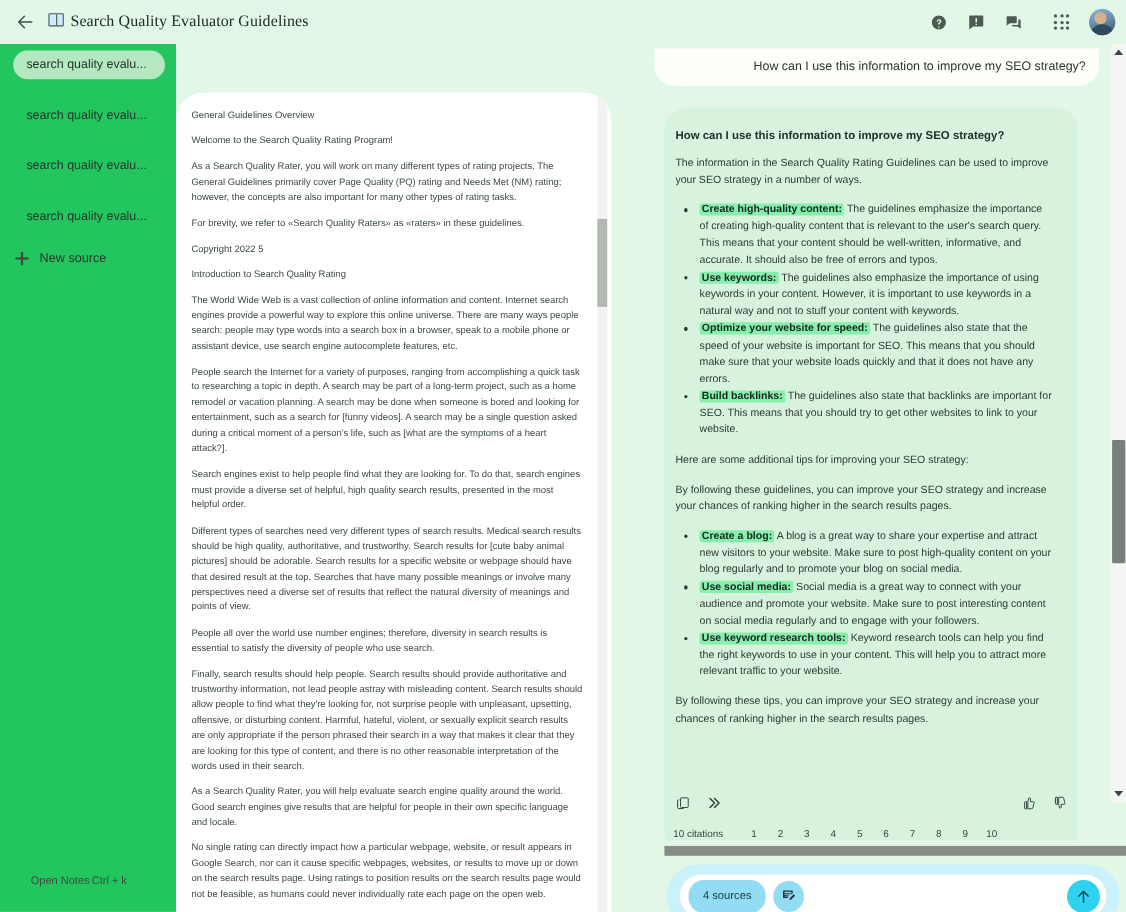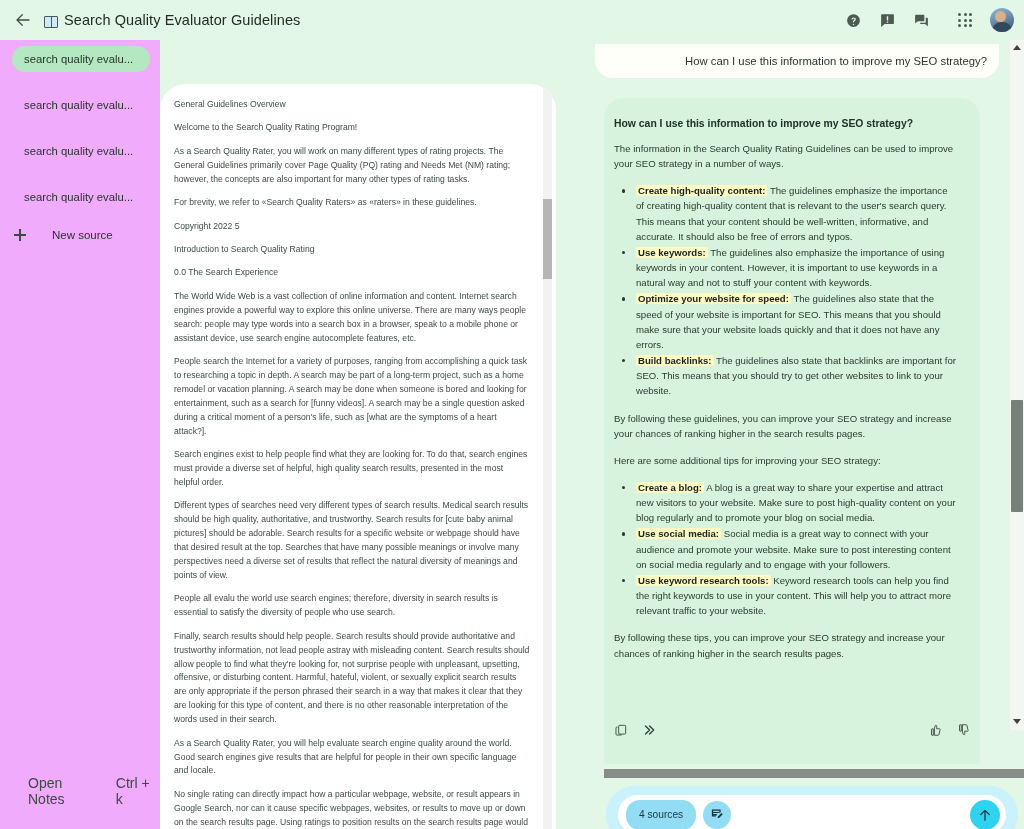--- a/index.html
+++ b/index.html
@@ -12,21 +12,21 @@
   }
   #app { position: relative; width: 1024px; height: 829px; background: #e3f7e7; }
 
   
   .topbar { position: absolute; left: 0; top: 0; width: 1024px; height: 40px;
             display: flex; align-items: center; background: #e3f7e7; }
   .back-btn { width: 30px; height: 30px; margin-left: 8px; display: flex;
               align-items: center; justify-content: center; border-radius: 50%;
               cursor: pointer; }
   .back-btn svg { width: 18px; height: 18px; }
-  .doc-chip { display: flex; align-items: flex-end; gap: 6px; margin-left: 6px; cursor: pointer; }
+  .doc-chip { display: flex; align-items: flex-start; gap: 6px; margin-left: 6px; cursor: pointer; font-family: Liberation Serif, serif; }
   .book-ic { width: 14px; height: 12px; border: 1.4px solid #4a5a50;
              border-radius: 1px; background: #cfe8ff; position: relative; flex: 0 0 auto;}
   .book-ic::after { content:""; position:absolute; left:50%; top:0; bottom:0;
              width:1.2px; background:#4a5a50; }
   .doc-title { font-size: 14.5px; color: #222c25; letter-spacing: .1px; }
   .topbar-right { margin-left: auto; display: flex; align-items: center; gap: 4px; padding-right: 10px; }
   .ic-btn { width: 30px; height: 30px; display: flex; align-items: center;
             justify-content: center; border-radius: 50%; cursor: pointer; }
   .ic-btn svg { width: 17px; height: 17px; fill: #4c5a51; }
   .apps-grid { display: grid; grid-template-columns: repeat(3, 3px);
@@ -35,35 +35,35 @@
   .avatar { width: 24px; height: 24px; border-radius: 50%; margin-left: 6px;
             cursor: pointer; overflow: hidden; position: relative;
             background: linear-gradient(160deg,#8fb7d9 0%,#6b8fae 45%,#3c5066 100%); }
   .avatar::before { content:""; position:absolute; left:5px; top:3px; width:11px; height:11px;
             border-radius:50%; background:#d9b08a; }
   .avatar::after { content:""; position:absolute; left:1px; top:14px; width:22px; height:14px;
             border-radius:11px 11px 0 0; background:#2f4a5e; }
 
   
   .sidebar { position: absolute; left: 0; top: 40px; width: 160px; height: 789px;
-             background: #f0abfc; padding-top: 6px; }
+             background: #22c55e; padding-top: 6px; }
   .src-item { height: 26px; margin: 0 10px 10px 12px; padding: 0 12px;
               display: flex; align-items: center; border-radius: 14px;
               font-size: 11.3px; color: #28352c; cursor: pointer; white-space: nowrap;
               overflow: hidden; }
   .src-item.active { background: #b3e8c0; }
   .src-spacer { height: 10px; }
   .new-source { height: 26px; margin: 12px 10px 0 14px; display: flex; align-items: center;
-                gap: 26px; font-size: 11.5px; color: #28352c; cursor: pointer; }
+                gap: 10px; font-size: 11.5px; color: #28352c; cursor: pointer; }
   .plus { width: 12px; height: 12px; position: relative; flex: 0 0 auto; }
   .plus::before, .plus::after { content:""; position:absolute; background:#3b4a40; }
   .plus::before { left:0; top:5.2px; width:12px; height:1.6px; }
   .plus::after { top:0; left:5.2px; height:12px; width:1.6px; }
-  .open-notes { position: absolute; left: 28px; bottom: 22px; display: flex; gap: 14px;
-                font-size: 14px; color: #3d4a42; cursor: pointer; }
+  .open-notes { position: absolute; left: 28px; bottom: 22px; display: flex; gap: 2px;
+                font-size: 10px; color: #3d4a42; cursor: pointer; }
 
   
   .doc-panel { position: absolute; left: 160px; top: 40px; width: 396px; height: 764px;
                background: #ffffff; border-radius: 26px 26px 0 0; overflow: hidden; margin-top: 44px; }
   .doc-scroll { position: absolute; left: 0; top: 0; width: 396px; height: 764px;
                 padding: 14px 26px 10px 14px; overflow: hidden; }
   .doc-p { font-size: 8.6px; line-height: 1.62; color: #3e4b43; margin-bottom: 9.5px;
            text-align: left; }
   .doc-sb { position: absolute; right: 4px; top: 2px; width: 9px; height: 760px;
             background: #f1f3f0; cursor: pointer; }
@@ -82,21 +82,21 @@
                background: #d8f3dd; border-radius: 20px 20px 4px 4px; }
   .resp-body { position: absolute; left: 0; top: 0; width: 376px; height: 612px;
                padding: 20px 22px 0 10px; overflow: hidden; }
   .resp-h { font-size: 10.4px; font-weight: bold; color: #20302a; margin-bottom: 12px; }
   .resp-p { font-size: 9.6px; line-height: 1.58; color: #2c3a33; margin-bottom: 12px; }
   .resp-ul { list-style: none; margin: 0 0 12px 0; padding: 0; }
   .resp-ul li { position: relative; padding-left: 22px; font-size: 9.6px;
                 line-height: 1.58; color: #2c3a33; margin-bottom: 1px; }
   .resp-ul li::before { content:""; position:absolute; left: 8px; top: 6px;
                 width: 3.4px; height: 3.4px; border-radius: 50%; background: #2c3a33; }
-  .kw { font-weight: bold; color: #16251f; background: #fef9c3; padding: 0 2px;
+  .kw { font-weight: bold; color: #16251f; background: #86efac; padding: 0 2px;
         border-radius: 2px; }
 
   .resp-actions { position: absolute; left: 10px; top: 620px; width: 356px; height: 24px;
                   display: flex; align-items: center; gap: 14px; }
   .resp-actions .sp { margin-left: auto; }
   .act-ic { cursor: pointer; display: flex; align-items: center; justify-content: center; }
   .act-ic svg { width: 14px; height: 14px; fill: none; stroke: #33413a; stroke-width: 1.5; }
 
   .cit-row { position: absolute; left: 52px; top: 710px; width: 360px; height: 16px;
              display: flex; align-items: center; font-size: 9px; color: #3a4740; }
@@ -219,26 +219,25 @@
   </div>
 
   <div class="doc-panel">
     <div class="doc-scroll">
       <div class="doc-p">General Guidelines Overview</div>
       <div class="doc-p">Welcome to the Search Quality Rating Program!</div>
       <div class="doc-p">As a Search Quality Rater, you will work on many different types of rating projects. The General Guidelines primarily cover Page Quality (PQ) rating and Needs Met (NM) rating; however, the concepts are also important for many other types of rating tasks.</div>
       <div class="doc-p">For brevity, we refer to «Search Quality Raters» as «raters» in these guidelines.</div>
       <div class="doc-p">Copyright 2022 5</div>
       <div class="doc-p">Introduction to Search Quality Rating</div>
-      <div class="doc-p">0.0 The Search Experience</div>
       <div class="doc-p">The World Wide Web is a vast collection of online information and content. Internet search engines provide a powerful way to explore this online universe. There are many ways people search: people may type words into a search box in a browser, speak to a mobile phone or assistant device, use search engine autocomplete features, etc.</div>
       <div class="doc-p">People search the Internet for a variety of purposes, ranging from accomplishing a quick task to researching a topic in depth. A search may be part of a long-term project, such as a home remodel or vacation planning. A search may be done when someone is bored and looking for entertainment, such as a search for [funny videos]. A search may be a single question asked during a critical moment of a person's life, such as [what are the symptoms of a heart attack?].</div>
       <div class="doc-p">Search engines exist to help people find what they are looking for. To do that, search engines must provide a diverse set of helpful, high quality search results, presented in the most helpful order.</div>
       <div class="doc-p">Different types of searches need very different types of search results. Medical search results should be high quality, authoritative, and trustworthy. Search results for [cute baby animal pictures] should be adorable. Search results for a specific website or webpage should have that desired result at the top. Searches that have many possible meanings or involve many perspectives need a diverse set of results that reflect the natural diversity of meanings and points of view.</div>
-      <div class="doc-p">People all evalu the world use search engines; therefore, diversity in search results is essential to satisfy the diversity of people who use search.</div>
+      <div class="doc-p">People all over the world use number engines; therefore, diversity in search results is essential to satisfy the diversity of people who use search.</div>
       <div class="doc-p">Finally, search results should help people. Search results should provide authoritative and trustworthy information, not lead people astray with misleading content. Search results should allow people to find what they're looking for, not surprise people with unpleasant, upsetting, offensive, or disturbing content. Harmful, hateful, violent, or sexually explicit search results are only appropriate if the person phrased their search in a way that makes it clear that they are looking for this type of content, and there is no other reasonable interpretation of the words used in their search.</div>
       <div class="doc-p">As a Search Quality Rater, you will help evaluate search engine quality around the world. Good search engines give results that are helpful for people in their own specific language and locale.</div>
       <div class="doc-p">No single rating can directly impact how a particular webpage, website, or result appears in Google Search, nor can it cause specific webpages, websites, or results to move up or down on the search results page. Using ratings to position results on the search results page would not be feasible, as humans could never individually rate each page on the open web.</div>
 
     </div>
     <div class="doc-sb"></div>
     <div class="doc-sb-thumb"></div>
   </div>
 
   <div class="chat-col">
@@ -264,22 +263,22 @@
           <li>
             <span class="kw">Optimize your website for speed:</span>
             <span>The guidelines also state that the speed of your website is important for SEO. This means that you should make sure that your website loads quickly and that it does not have any errors.</span>
           </li>
           <li>
             <span class="kw">Build backlinks:</span>
             <span>The guidelines also state that backlinks are important for SEO. This means that you should try to get other websites to link to your website.</span>
           </li>
         </ul>
 
+        <div class="resp-p">Here are some additional tips for improving your SEO strategy:</div>
         <div class="resp-p">By following these guidelines, you can improve your SEO strategy and increase your chances of ranking higher in the search results pages.</div>
-        <div class="resp-p">Here are some additional tips for improving your SEO strategy:</div>
 
         <ul class="resp-ul">
           <li>
             <span class="kw">Create a blog:</span>
             <span>A blog is a great way to share your expertise and attract new visitors to your website. Make sure to post high-quality content on your blog regularly and to promote your blog on social media.</span>
           </li>
           <li>
             <span class="kw">Use social media:</span>
             <span>Social media is a great way to connect with your audience and promote your website. Make sure to post interesting content on social media regularly and to engage with your followers.</span>
           </li>
@@ -310,20 +309,35 @@
           </svg>
         </span>
         <span class="act-ic">
           <svg viewBox="0 0 24 24">
             <path d="M7 3h2v11H7a1 1 0 01-1-1V4a1 1 0 011-1zm4 11V3h6.2a1.6 1.6 0 011.56 1.24l1.6 7A1.6 1.6 0 0118.8 14H15v4.4A1.6 1.6 0 0113.4 20c-.6 0-1-.4-1.2-1L11 14z"></path>
           </svg>
         </span>
       </div>
     </div>
 
+    <div class="cit-row">
+      <span class="cit-label">10 citations</span>
+      <span class="cit-nums">
+        <span>1</span>
+        <span>2</span>
+        <span>3</span>
+        <span>4</span>
+        <span>5</span>
+        <span>6</span>
+        <span>7</span>
+        <span>8</span>
+        <span>9</span>
+        <span>10</span>
+      </span>
+    </div>
 
     <div class="cit-sb"></div>
     <div class="cit-sb-thumb"></div>
 
     <div class="input-outer">
       <div class="input-inner">
         <div class="src-chip">
           <span>4 sources</span>
         </div>
         <div class="note-btn">

